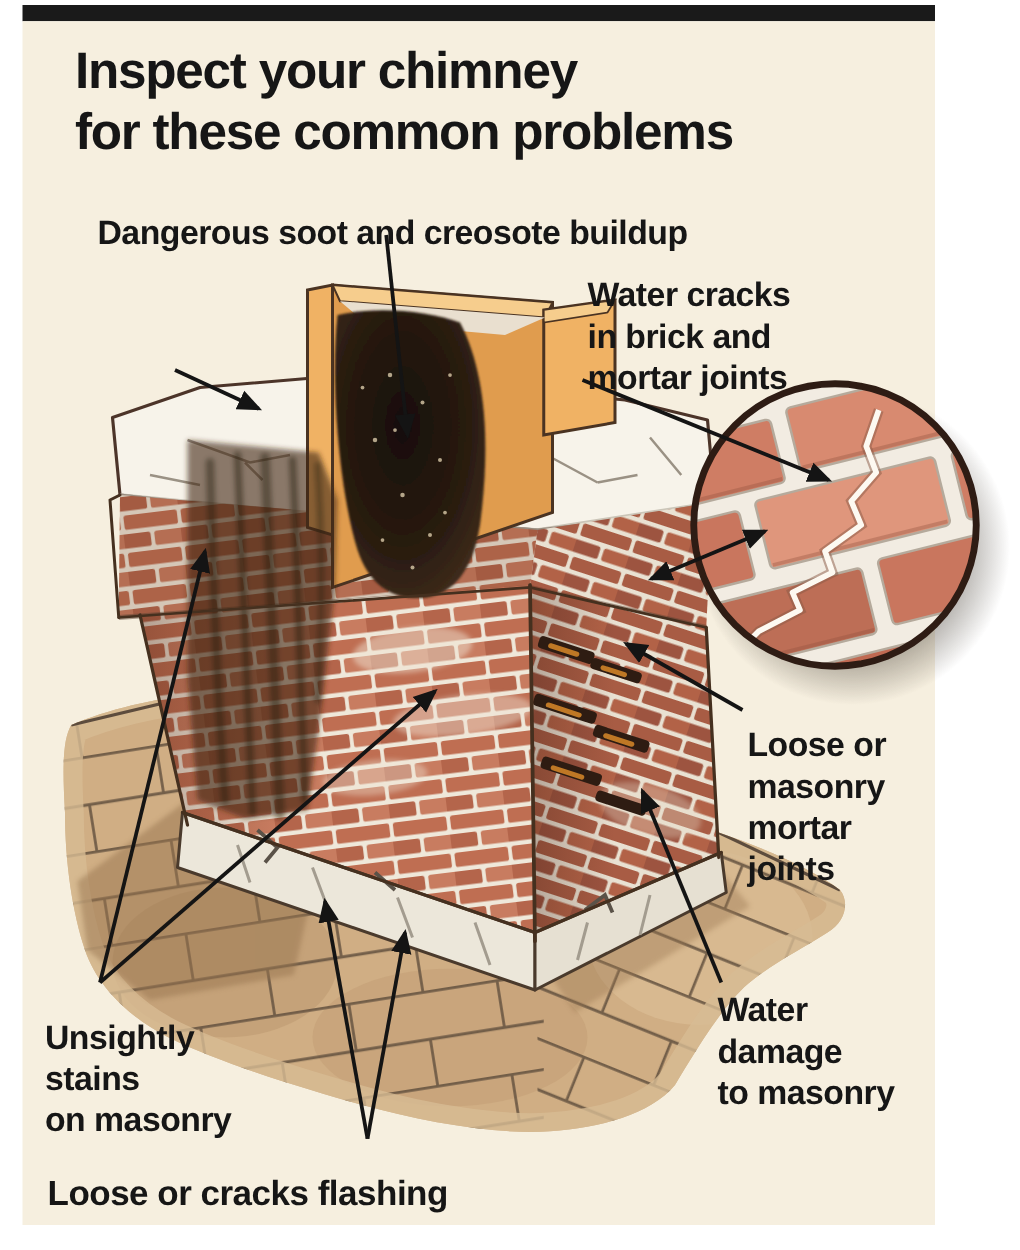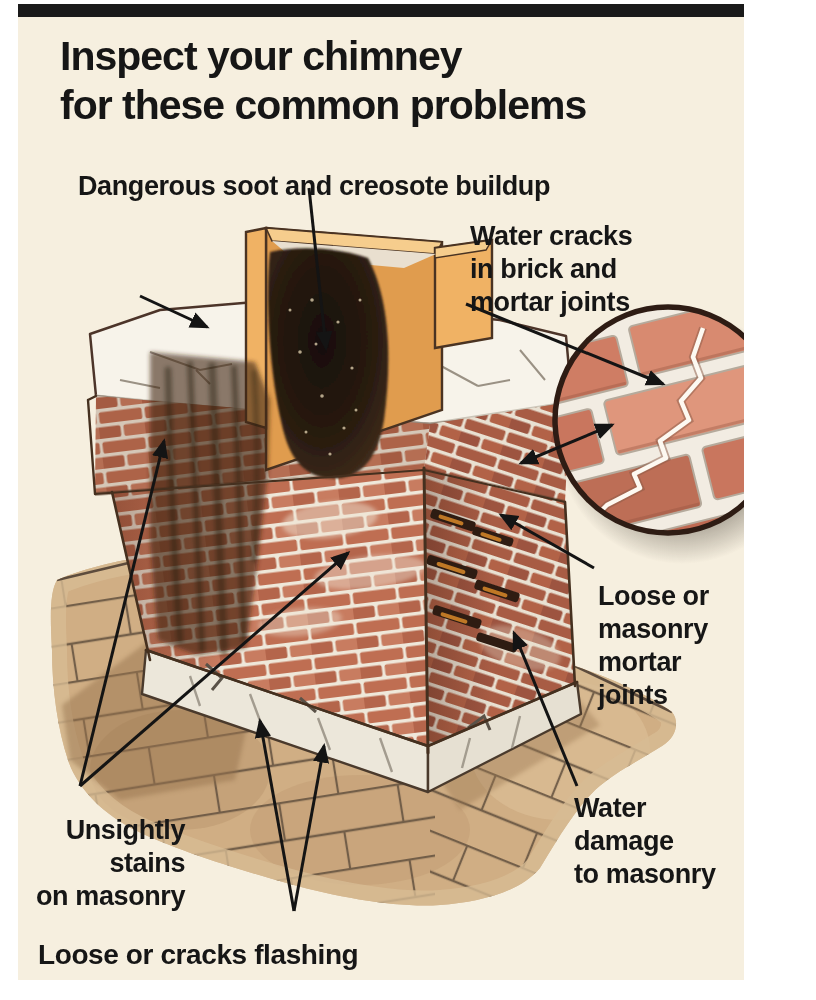--- a/index.html
+++ b/index.html
@@ -1,30 +1,30 @@
 <!DOCTYPE html>
 <html style="--bar: #1a1a1a; --panel: #f6efdf; --ink: #161616; --credit: #8a8376;"><head>
 <meta charset="utf-8">
 <style>
   html,body{margin:0;padding:0;background:#ffffff;}
-  .page{position:relative;width:744px;height:1000px;background:#ffffff;overflow:hidden;
+  .page{position:relative;width:816px;height:1000px;background:#ffffff;overflow:hidden;
         font-family:"Liberation Sans", sans-serif;}
   .top-bar{position:absolute;left:18px;top:4px;width:730px;height:13px;background:var(--bar,#1a1a1a);}
   .panel{position:absolute;left:18px;top:17px;width:730px;height:963px;background:var(--panel,#f6efdf);}
   .art{position:absolute;left:0;top:0;width:816px;height:1000px;}
   .title{position:absolute;left:60px;top:32px;font-size:41px;line-height:49px;font-weight:bold;
          color:var(--ink,#161616);letter-spacing:-1px;white-space:pre-line;}
   .callout{position:absolute;font-weight:bold;font-size:27px;line-height:33px;color:var(--ink,#161616);
            letter-spacing:-0.4px;white-space:pre-line;margin-top:24px;}
   .co-soot{left:78px;top:146px;}
   .co-crown{left:36px;top:214px;}
   .co-cracks{left:470px;top:196px;}
   .co-mortar{left:598px;top:556px;}
   .co-water{left:574px;top:768px;}
-  .co-stains{left:36px;top:790px;text-align:right;}
+  .co-stains{left:36px;top:790px;}
   .co-flashing{left:38px;top:914px;font-size:28px;}
   .credit{position:absolute;left:520px;top:916px;font-size:17px;color:var(--credit,#8a8376);
           letter-spacing:0.2px;}
 </style>
 </head>
 <body>
 
 <div class="page">
   <div class="top-bar"></div>
   <div class="panel"></div>

